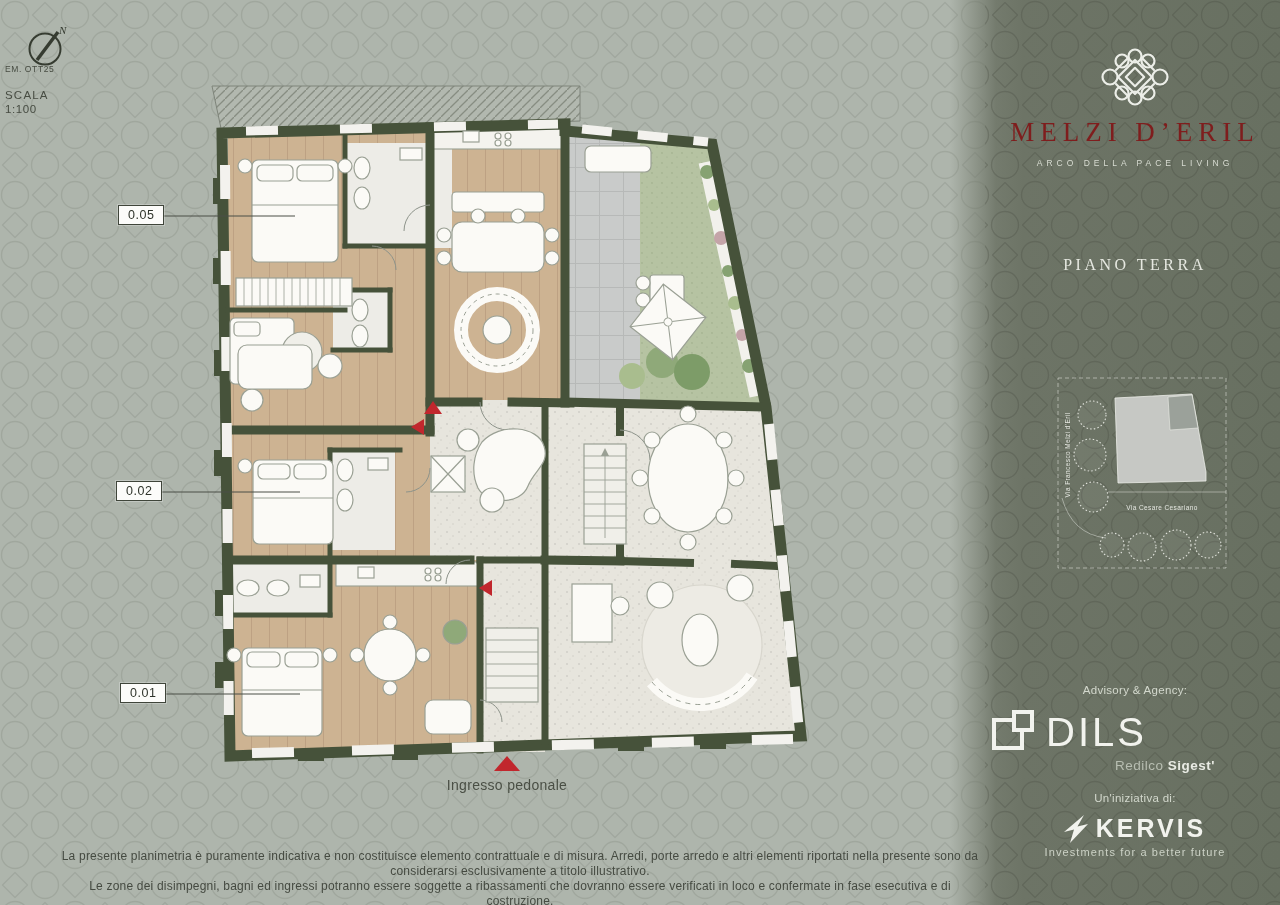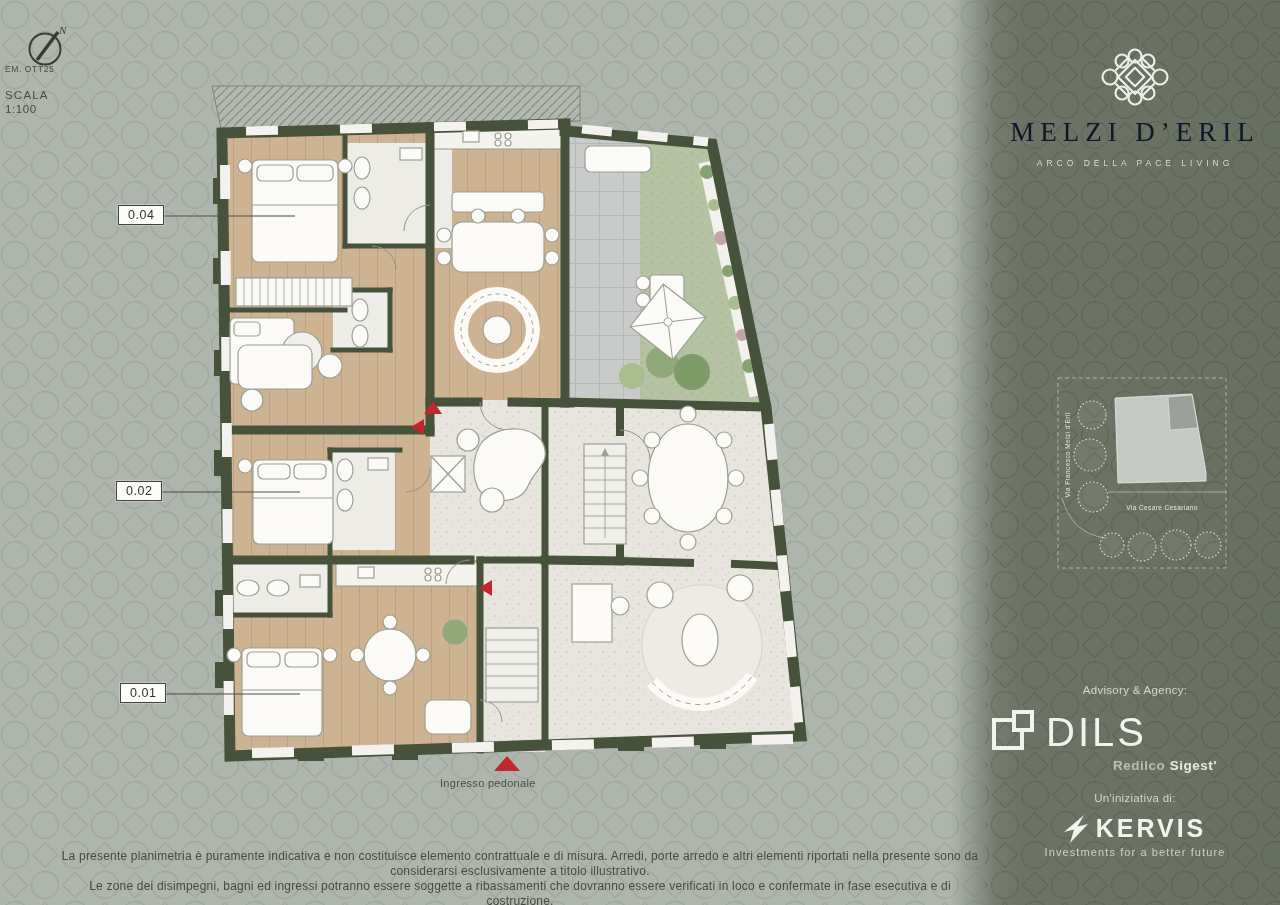--- a/index.html
+++ b/index.html
@@ -7,36 +7,36 @@
          font-family:"Liberation Sans",sans-serif;}
   .abs{position:absolute;}
   svg{display:block;}
   
   .unit-label{position:absolute;background:#fcfcfa;border:1px solid #3f453a;color:#2f342b;
     font-size:12.5px;padding:2px 9px;letter-spacing:.5px;box-shadow:0 0 0 1px rgba(255,255,255,.25);}
   
   .small-cap{color:#474c42;}
   
   #panel{position:absolute;left:990px;top:0;width:290px;height:905px;text-align:center;color:#e9ebe4;}
-  .brand-name{font-family:"Liberation Serif",serif;font-size:27px;letter-spacing:6px;color:#0f172a;white-space:nowrap;}
+  .brand-name{font-family:"Liberation Serif",serif;font-size:27px;letter-spacing:6px;color:#7f1d1d;white-space:nowrap;}
   .brand-tag{font-size:8.5px;letter-spacing:4px;color:#d8dcd2;margin-top:10px;}
   .floor-title{font-family:"Liberation Serif",serif;font-size:16px;letter-spacing:3.5px;color:#e6e8e1;}
   .partner-label{font-size:11.5px;color:#d3d8cd;letter-spacing:.3px;}
   .dils-row{display:flex;align-items:center;justify-content:flex-start;gap:8px;}
   .dils-name{font-size:40px;letter-spacing:3px;color:#f2f3ee;font-weight:400;}
   .dils-sub{font-size:13.5px;letter-spacing:.5px;margin-top:2px;}
-  .dils-sub .light{color:#b8beb2;font-weight:700;}
+  .dils-sub .light{color:#b8beb2;font-weight:400;}
   .dils-sub .bold{color:#e9ebe4;font-weight:700;}
   .kervis-row{display:flex;align-items:flex-end;justify-content:center;gap:8px;}
   .kervis-name{font-size:25px;font-weight:700;letter-spacing:3px;color:#f2f3ee;}
   .kervis-tag{font-size:11px;letter-spacing:1.1px;color:#ccd2c6;margin-top:1px;}
   .disclaimer{position:absolute;left:60px;top:849px;width:920px;text-align:center;
     color:#454a41;font-size:12px;line-height:15px;letter-spacing:.2px;}
-  .entrance-label{position:absolute;left:440px;top:777px;width:134px;text-align:left;
-    color:#4a4f45;font-size:11px;letter-spacing:.3px;}
+  .entrance-label{position:absolute;left:440px;top:777px;width:134px;text-align:center;
+    color:#4a4f45;font-size:14px;letter-spacing:.3px;}
 </style>
 </head>
 <body>
 
 <div id="stage">
 
   <svg class="abs" style="left:0;top:0" width="1280" height="905" viewBox="0 0 1280 905">
     <defs>
       <pattern id="ogeeL" width="60" height="60" patternUnits="userSpaceOnUse">
         <g fill="none" stroke="rgba(85,95,82,0.16)" stroke-width="1.4" stroke-linejoin="round">
@@ -404,29 +404,30 @@
         <line x1="19" y1="-7" x2="7" y2="-19"></line>
       <line x1="-19" y1="7" x2="-7" y2="19"></line>
         <line x1="19" y1="7" x2="7" y2="19"></line>
     </g>
   </svg>
 
   <div class="abs small-cap" style="left:5px;top:64px;width:86px;font-size:8.5px;letter-spacing:.6px;">EM. OTT25</div>
   <div class="abs small-cap" style="left:5px;top:89px;width:86px;font-size:11.5px;letter-spacing:1.2px;">SCALA</div>
   <div class="abs small-cap" style="left:5px;top:103px;width:86px;font-size:11.5px;letter-spacing:.6px;">1:100</div>
 
-  <div class="unit-label" style="left:118px;top:205px;">0.04</div>
+  <div class="unit-label" style="left:118px;top:205px;">0.05</div>
   <div class="unit-label" style="left:116px;top:481px;">0.02</div>
   <div class="unit-label" style="left:120px;top:683px;">0.01</div>
 
   <div class="entrance-label">Ingresso pedonale</div>
 
   <div id="panel">
     <div class="abs brand-name" style="left:0;width:290px;top:117px;">MELZI D’ERIL</div>
     <div class="abs brand-tag" style="left:0;width:290px;top:148px;">ARCO DELLA PACE LIVING</div>
+    <div class="abs floor-title" style="left:0;width:290px;top:256px;">PIANO TERRA</div>
 
     <div class="abs partner-label" style="left:0;width:290px;top:684px;">Advisory &amp; Agency:</div>
 
     <div class="abs dils-row" style="left:0;width:290px;top:708px;">
       <svg width="48" height="48" viewBox="0 0 48 48">
         <rect x="4" y="12" width="28" height="28" fill="none" stroke="#f2f3ee" stroke-width="4"></rect>
         <rect x="24" y="4" width="18" height="18" fill="#6d7466" stroke="#f2f3ee" stroke-width="4"></rect>
       </svg>
       <span class="dils-name">DILS</span>
     </div>

